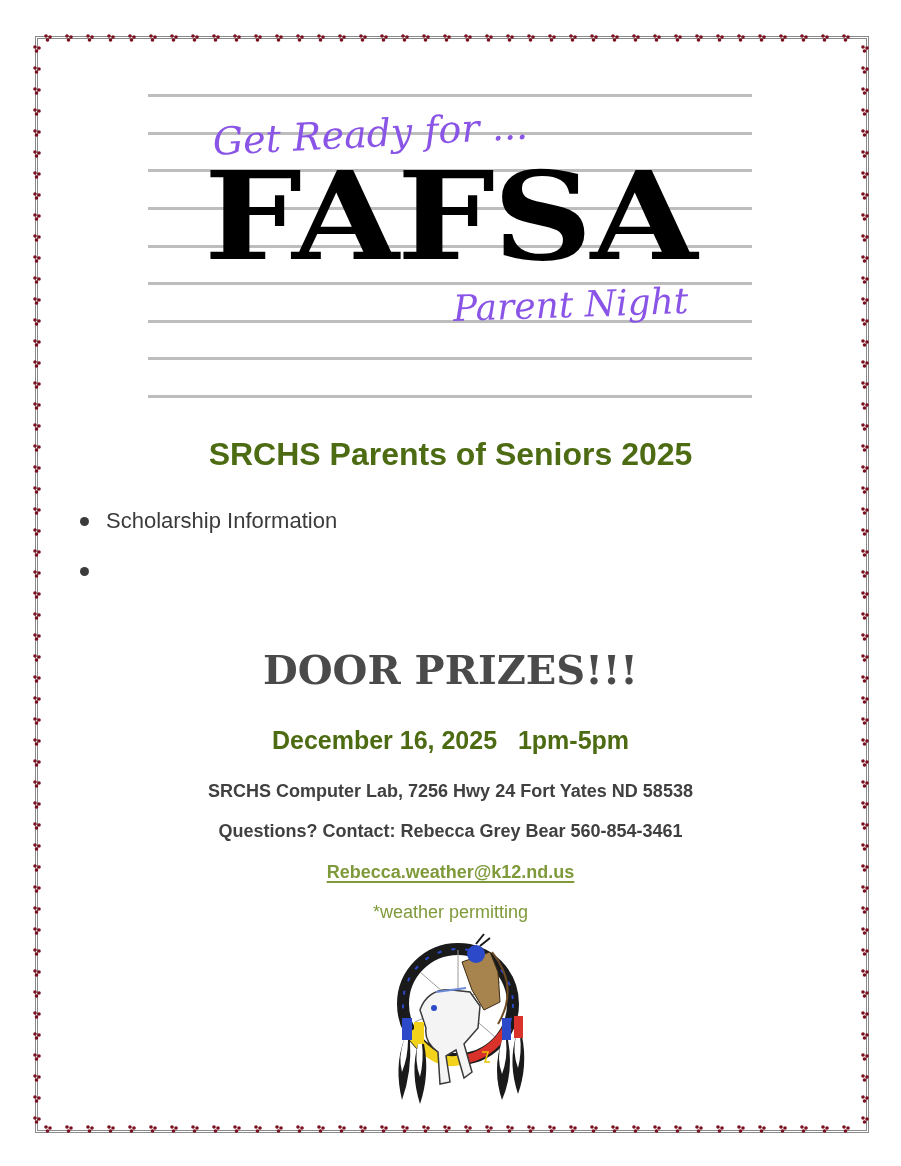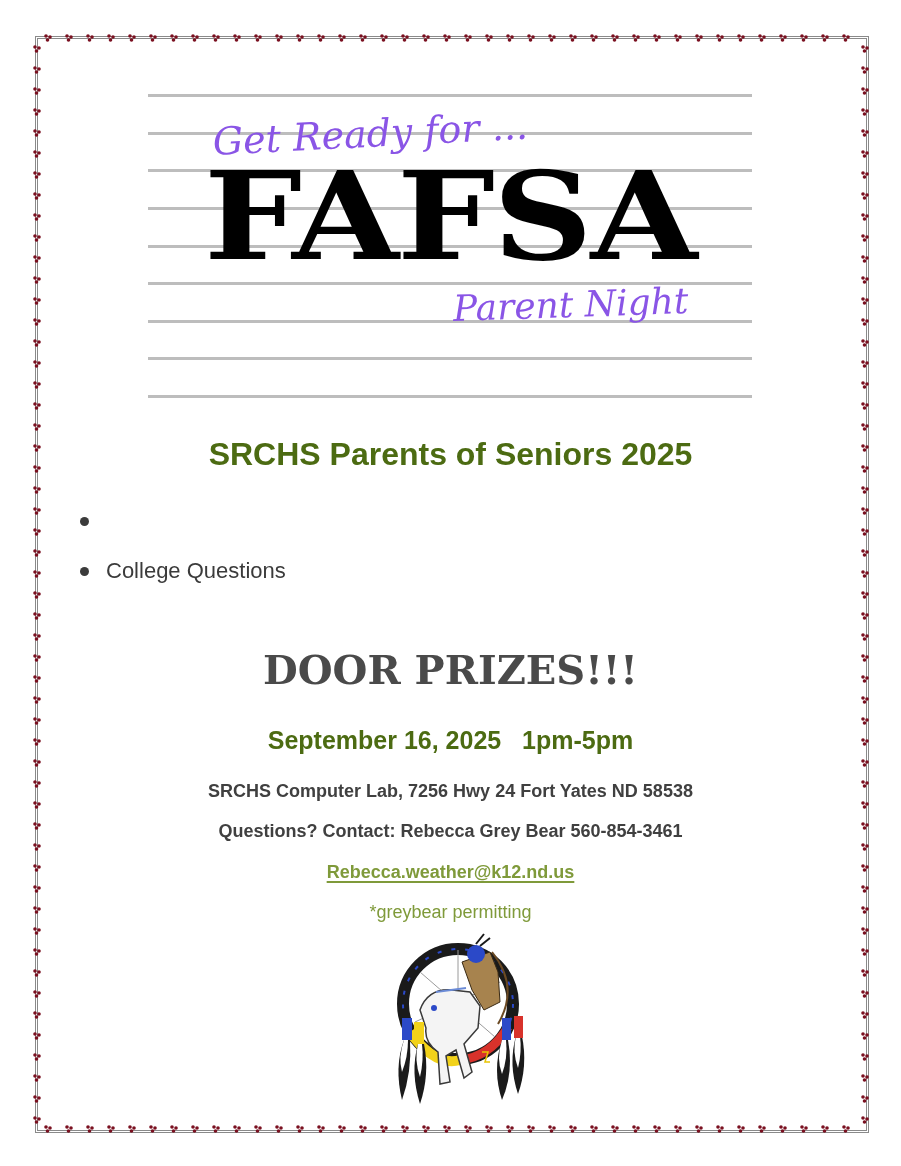--- a/index.html
+++ b/index.html
@@ -1492,39 +1492,39 @@
   <div class="script top">Get Ready for ...</div>
   <div class="fafsa">FAFSA</div>
   <div class="script bottom">Parent Night</div>
 </div>
 
 <div class="heading">SRCHS Parents of Seniors 2025</div>
 
 <ul class="bullets">
   <li class="bullet-item">
     <span class="bullet-dot"></span>
+    <span>Scholarship Information</span>
   </li>
   <li class="bullet-item">
     <span class="bullet-dot"></span>
-    <span>College Questions</span>
   </li>
 </ul>
 
 <div class="door-prizes">DOOR PRIZES!!!</div>
 
-<div class="date-time">September 16, 2025   1pm-5pm</div>
+<div class="date-time">December 16, 2025   1pm-5pm</div>
 
 <div class="info-line address">SRCHS Computer Lab, 7256 Hwy 24 Fort Yates ND 58538</div>
 <div class="info-line contact">Questions? Contact: Rebecca Grey Bear 560-854-3461</div>
 
 <div class="email-link">
   <a href="mailto:Rebecca.greybear@k12.nd.us">Rebecca.weather@k12.nd.us</a>
 </div>
 
-<div class="weather-note">*greybear permitting</div>
+<div class="weather-note">*weather permitting</div>
 
 <div class="logo">
   <svg width="160" height="180" viewBox="0 0 160 180">
 
     <circle cx="78" cy="72" r="55" fill="none" stroke="#1a1a1a" stroke-width="12"></circle>
     <circle cx="78" cy="72" r="55" fill="none" stroke="#2b49c8" stroke-width="2" stroke-dasharray="4 10"></circle>
 
     <line x1="40" y1="40" x2="115" y2="105" stroke="#9a9a9a" stroke-width="1"></line>
     <line x1="35" y1="90" x2="120" y2="50" stroke="#9a9a9a" stroke-width="1"></line>
     <line x1="78" y1="18" x2="78" y2="126" stroke="#9a9a9a" stroke-width="1"></line>

